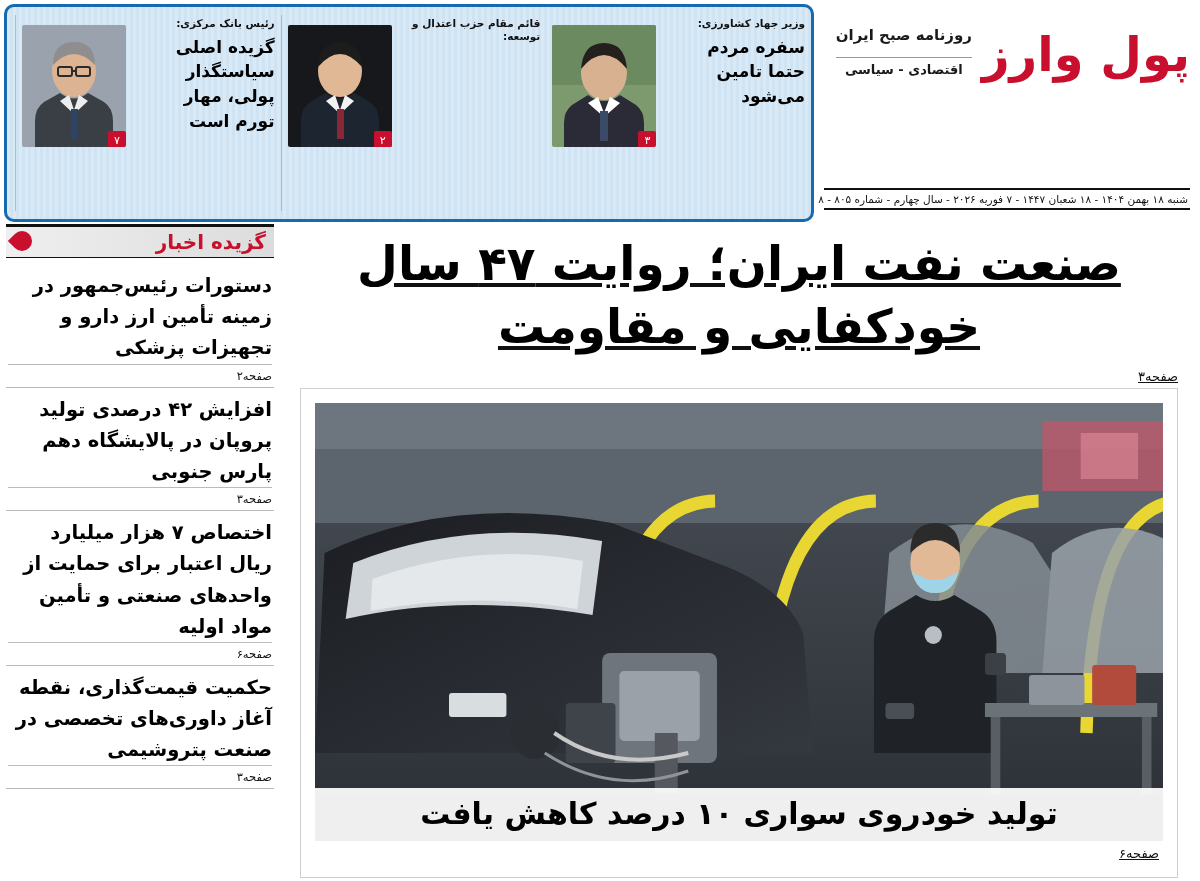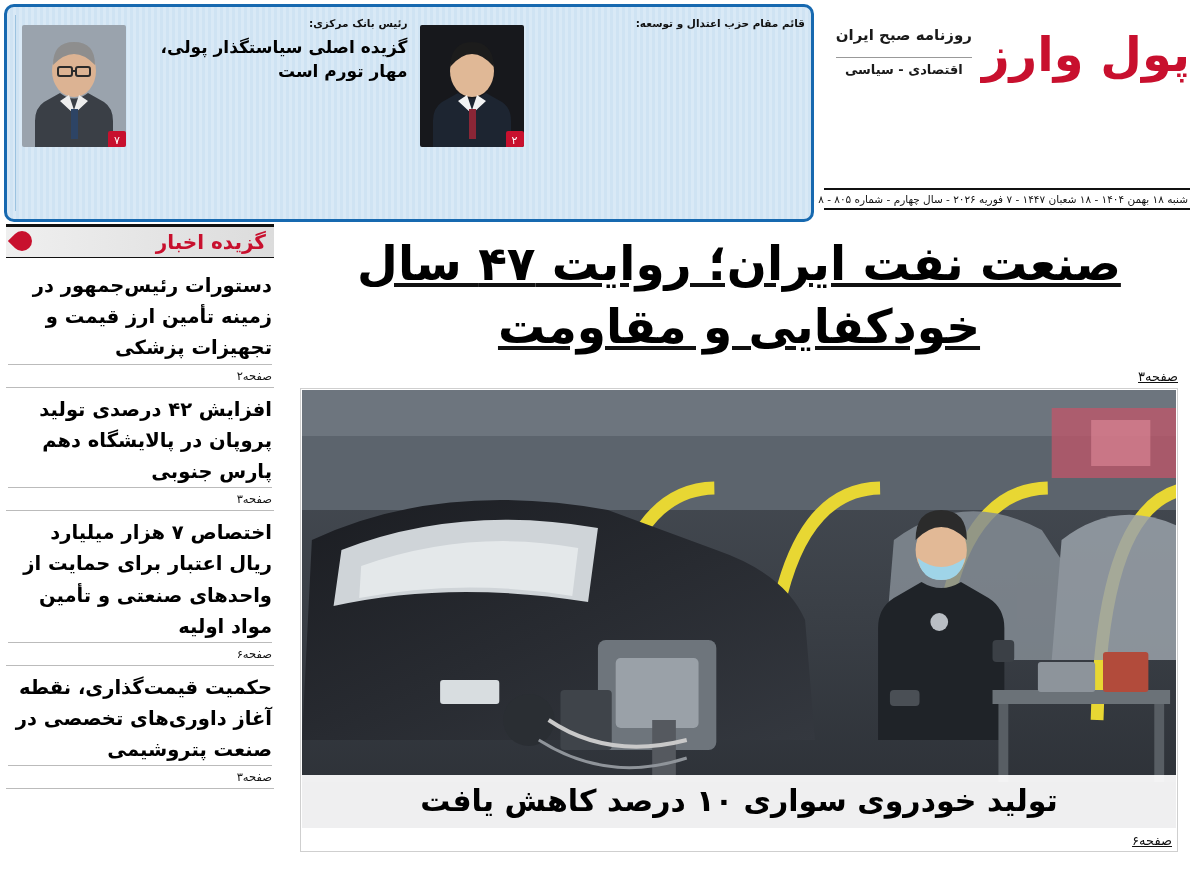--- a/index.html
+++ b/index.html
@@ -194,21 +194,21 @@
     text-align: right;
     padding: 10px 0 4px 0;
     margin-right: 8px;
     width: 60px;
   }
   .lead-figure {
     position: relative;
     margin: 0 8px 0 8px;
     border: 1px solid #cfcfcf;
     background: #fff;
-    padding: 1px;
+    padding: 14px;
     box-sizing: border-box;
     flex: 0 0 auto;
   }
   .lead-photo-wrap {
     position: relative;
     width: 100%;
     height: 438px;
     overflow: hidden;
     background: #20242b;
   }
@@ -303,20 +303,38 @@
       <div class="logo-sub">
         <div class="ln1">روزنامه صبح ایران</div>
         <div class="ln2">اقتصادی - سیاسی</div>
       </div>
     </div>
     <div class="masthead-date">شنبه ۱۸ بهمن ۱۴۰۴ - ۱۸ شعبان ۱۴۴۷ - ۷ فوریه ۲۰۲۶ - سال چهارم - شماره ۸۰۵ - ۸ صفحه - ۸۰۰۰ تومان</div>
   </div>
 
   <div class="teaser-strip">
 
+    <div class="teaser">
+      <div class="teaser-text">
+        <div class="teaser-kicker">وزیر جهاد کشاورزی:</div>
+        <div class="teaser-title">سفره مردم حتما تامین می‌شود</div>
+      </div>
+      <div class="teaser-photo">
+        <svg class="portrait" viewBox="0 0 104 122" preserveAspectRatio="none" aria-hidden="true">
+          <rect width="104" height="122" fill="#7d9a6f"></rect>
+          <rect x="0" y="0" width="104" height="60" fill="#6b8a5f"></rect>
+          <ellipse cx="52" cy="48" rx="23" ry="27" fill="#d8b190"></ellipse>
+          <path d="M29 44 q23 -28 46 0 q-2 -26 -23 -26 q-21 0 -23 26z" fill="#24201e"></path>
+          <path d="M36 70 q16 12 32 0 l16 10 q8 6 8 18 v24 h-80 v-24 q0 -12 8 -18z" fill="#2b2b38"></path>
+          <path d="M46 72 l6 16 l6 -16 l10 6 l-16 14 l-16 -14z" fill="#ffffff"></path>
+          <rect x="48" y="86" width="8" height="30" fill="#3b4a66"></rect>
+        </svg>
+        <div class="teaser-pagenum">۳</div>
+      </div>
+    </div>
 
     <div class="teaser">
       <div class="teaser-text">
         <div class="teaser-kicker">قائم مقام حزب اعتدال و توسعه:</div>
       </div>
       <div class="teaser-photo">
         <svg class="portrait" viewBox="0 0 104 122" preserveAspectRatio="none" aria-hidden="true">
           <rect width="104" height="122" fill="#17181c"></rect>
           <ellipse cx="52" cy="46" rx="22" ry="26" fill="#e0b896"></ellipse>
           <path d="M30 42 q22 -26 44 0 q-1 -25 -22 -25 q-21 0 -22 25z" fill="#1c1c1c"></path>
@@ -429,21 +447,21 @@
     </div>
   </div>
 
   <div class="digest">
     <div class="digest-header">
       <span class="digest-header-label">گزیده اخبار</span>
       <span class="digest-dot"></span>
     </div>
 
     <div class="digest-item">
-      <div class="digest-title">دستورات رئیس‌جمهور در زمینه تأمین ارز قیمت و تجهیزات پزشکی</div>
+      <div class="digest-title">دستورات رئیس‌جمهور در زمینه تأمین ارز دارو و تجهیزات پزشکی</div>
       <div class="digest-page">صفحه۲</div>
     </div>
 
     <div class="digest-item">
       <div class="digest-title">افزایش ۴۲ درصدی تولید پروپان در پالایشگاه دهم پارس جنوبی</div>
       <div class="digest-page">صفحه۳</div>
     </div>
 
     <div class="digest-item">
       <div class="digest-title">اختصاص ۷ هزار میلیارد ریال اعتبار برای حمایت از واحدهای صنعتی و تأمین مواد اولیه</div>

